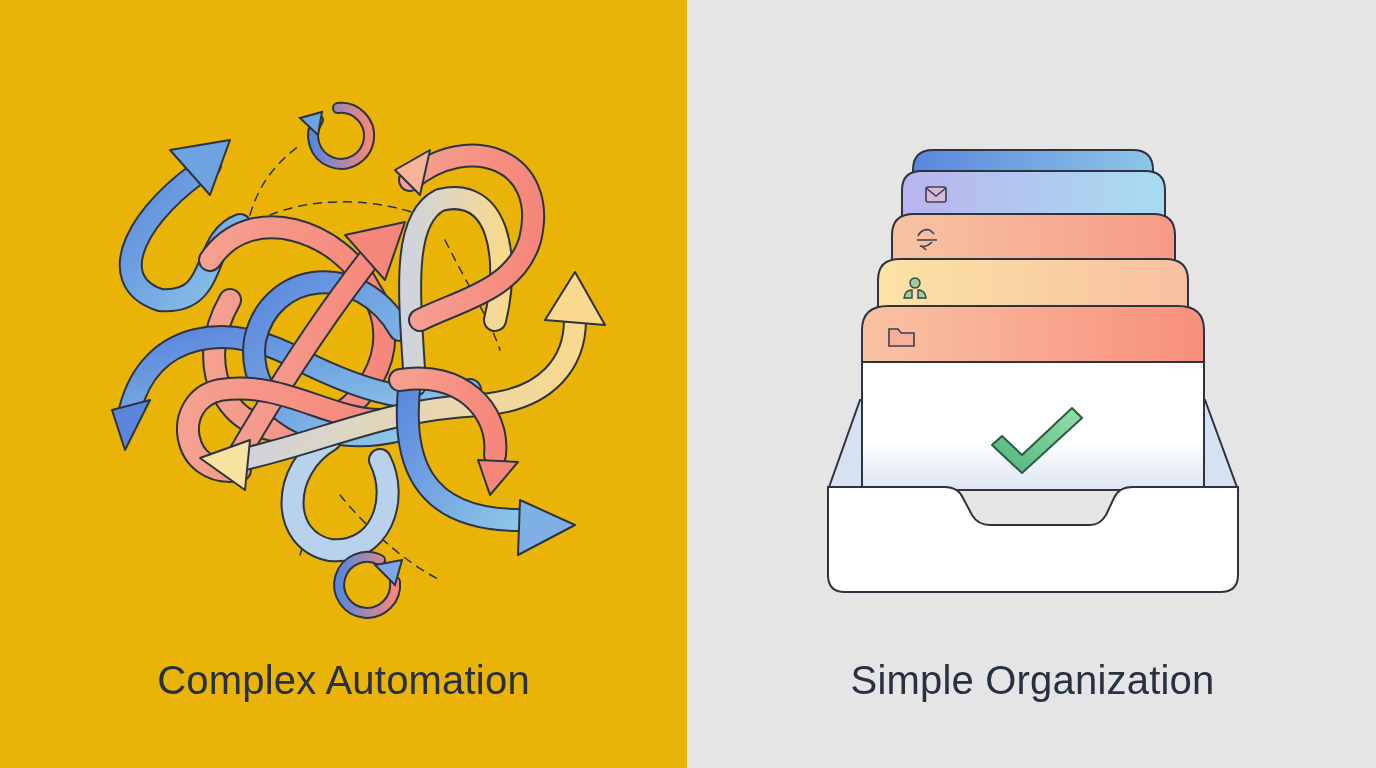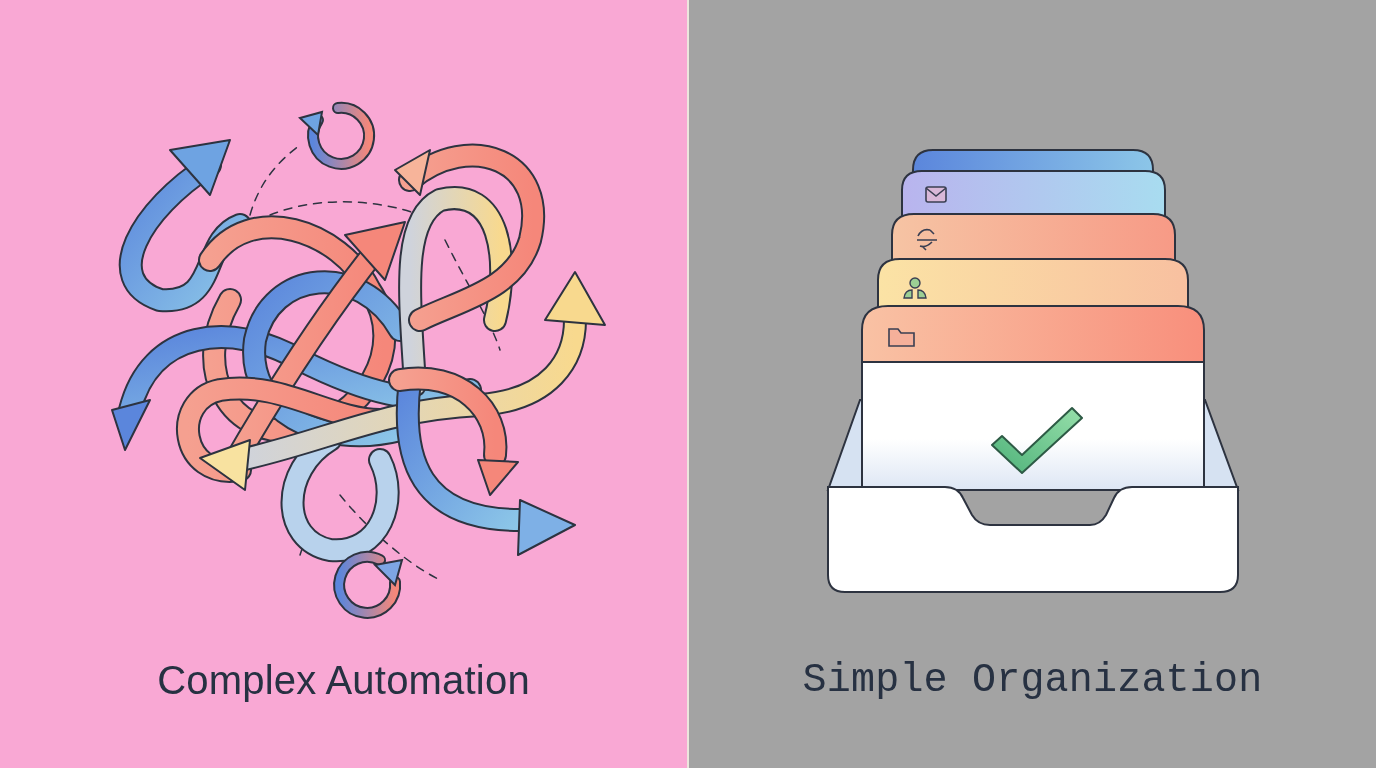--- a/index.html
+++ b/index.html
@@ -1,20 +1,20 @@
 <!DOCTYPE html>
 <html><head>
 <meta charset="utf-8">
 <style>
   html, body { margin:0; padding:0; }
   body { width:1376px; height:768px; overflow:hidden; position:relative; font-family:"Liberation Sans", sans-serif; }
   .panel { position:absolute; top:0; height:768px; }
-  .panel-left { left:0; width:687px; background:#f9a8d4; }
+  .panel-left { left:0; width:687px; background:#eab308; }
   .divider { position:absolute; left:687px; top:0; width:2px; height:768px; background:#ece6dd; }
-  .panel-right { left:689px; width:687px; background:#a3a3a3;font-family:Liberation Mono, monospace; }
+  .panel-right { left:689px; width:687px; background:#e5e5e5; }
   .caption { position:absolute; top:658px; left:0; width:100%; text-align:center; font-size:40px; font-weight:400; color:#273142; letter-spacing:0.2px; }
   svg.art { position:absolute; left:0; top:0; }
 </style>
 </head>
 <body>
 
 <div class="panel panel-left">
   <svg class="art" width="687" height="640" viewBox="0 0 687 640">
     <defs>
       <linearGradient id="gBlue" x1="0" y1="0" x2="1" y2="1">

